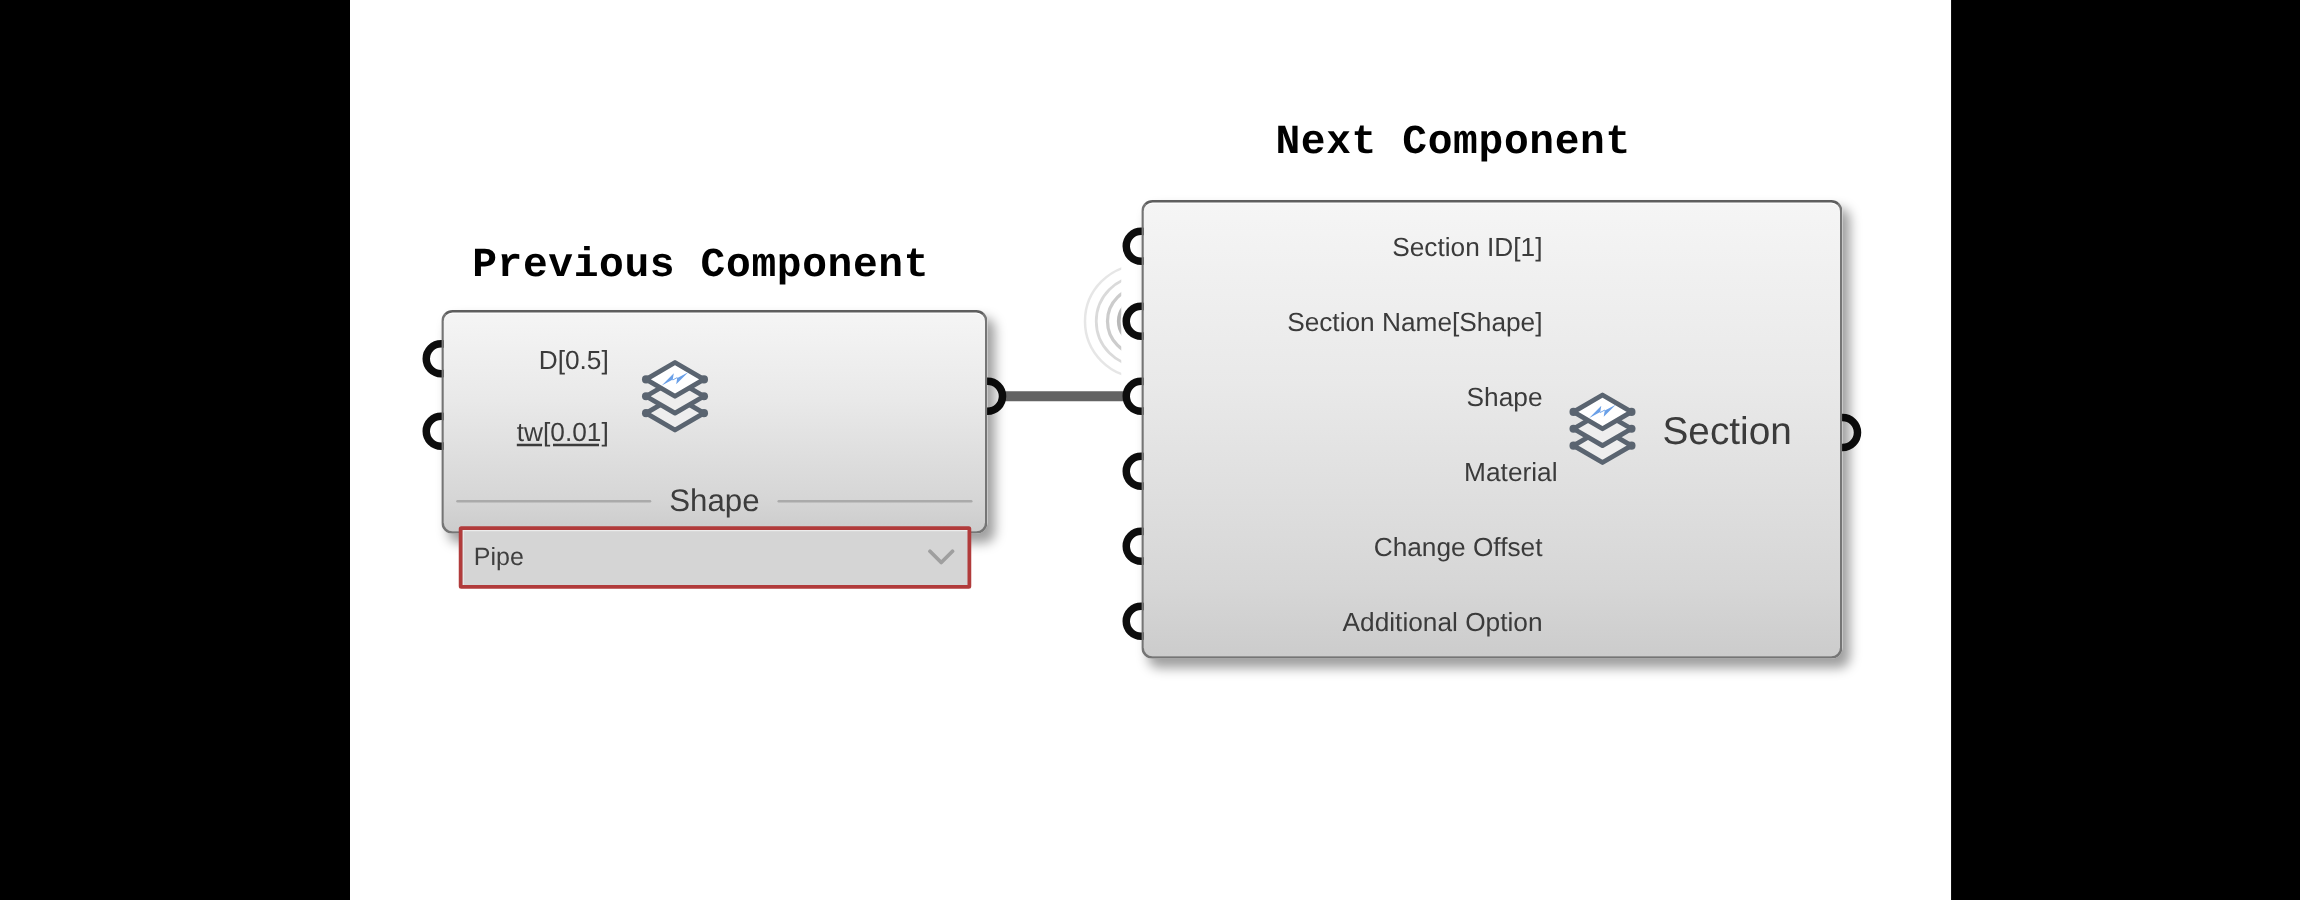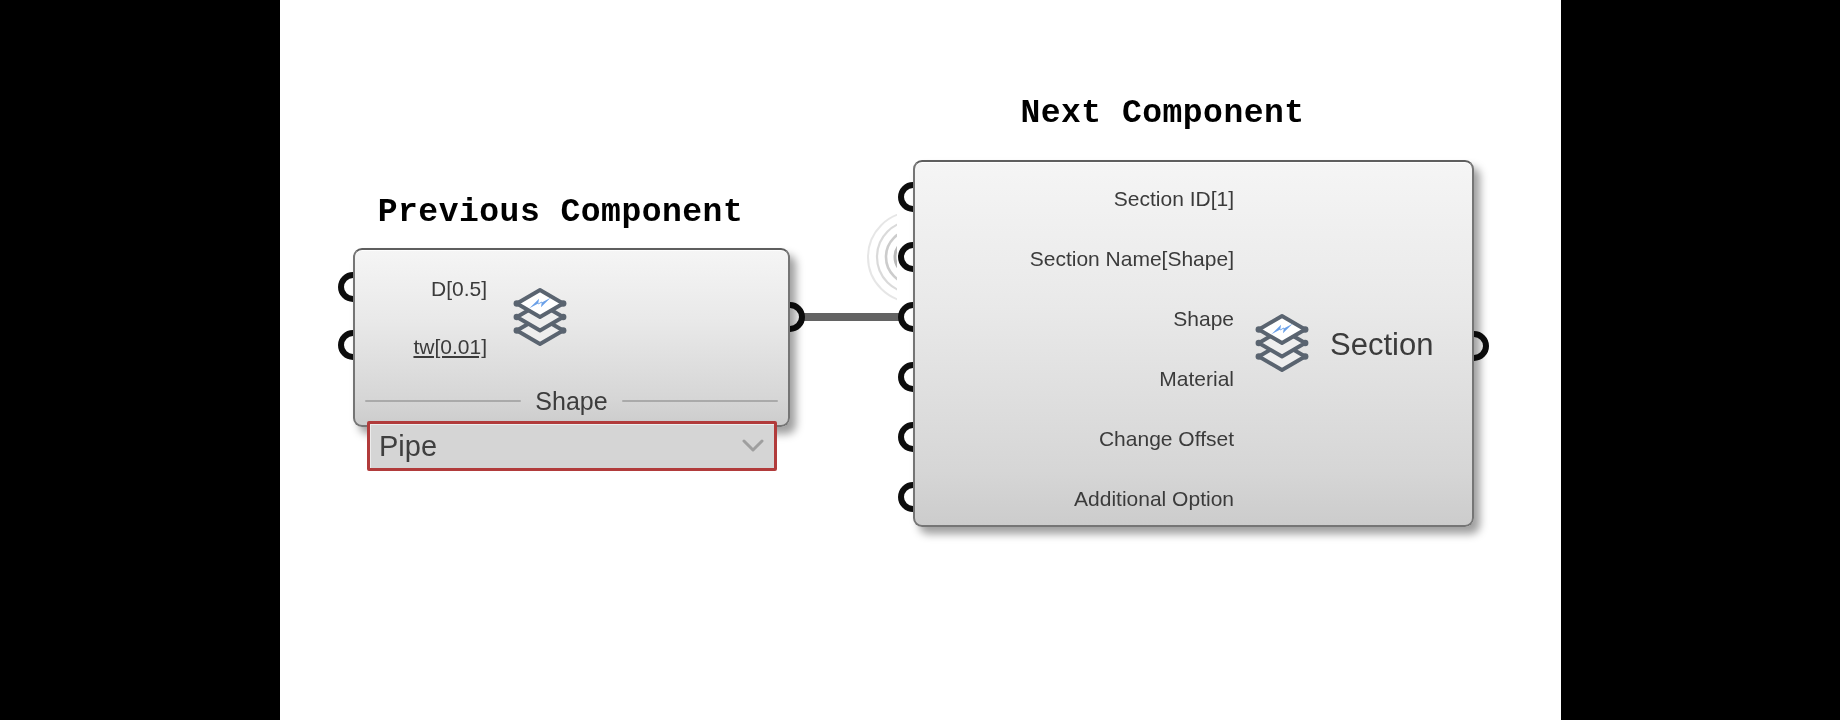--- a/index.html
+++ b/index.html
@@ -36,21 +36,21 @@
   .section-divider{
     position:absolute;left:10px;right:10px;display:flex;align-items:center;gap:14px;
     height:30px;font-size:25px;color:#3c3c3c;z-index:4;
   }
   .section-divider .line{flex:1;height:2px;background:#aaaaaa;border-radius:1px;}
   .dropdown{
     position:absolute;box-sizing:border-box;display:flex;align-items:center;
     justify-content:space-between;padding:0 10px 0 9px;
     background:#d5d5d5;border:3px solid #b13b3b;border-radius:2px;
     box-shadow:inset 1px 1px 0 rgba(255,255,255,0.55);
-    font-size:29px;color:#3f3f3f;z-index:4;cursor:default;
+    font-size:20px;color:#3f3f3f;z-index:4;cursor:default;
   }
   .icon-layers{position:absolute;z-index:4;}
   .ripples{position:absolute;z-index:1;}
 </style>
 </head>
 <body>
 
 <div id="stage">
 
   <div id="canvas"></div>
@@ -119,21 +119,21 @@
       <svg width="22" height="14" viewBox="0 0 22 14">
         <polyline points="2,2 11,11 20,2" fill="none" stroke="#9f9f9f" stroke-width="3" stroke-linecap="round" stroke-linejoin="round"></polyline>
       </svg>
     </div>
   </div>
 
   <div class="component" style="left:913px;top:160px;width:561px;height:367px;">
     <div class="port-label" style="left:0;width:319px;top:15px;">Section ID[1]</div>
     <div class="port-label" style="left:0;width:319px;top:75px;">Section Name[Shape]</div>
     <div class="port-label" style="left:0;width:319px;top:135px;">Shape</div>
-    <div class="port-label" style="left:0;width:319px;top:195px;">Material</div>
+    <div class="port-label" style="left:0;width:319px;top:195px;padding-left:12px;">Material</div>
     <div class="port-label" style="left:0;width:319px;top:255px;">Change Offset</div>
     <div class="port-label" style="left:0;width:319px;top:315px;">Additional Option</div>
 
     <svg class="icon-layers" style="left:340px;top:150px;" width="54" height="62" viewBox="0 0 56 62">
       <g stroke="#5a6470" stroke-width="4" stroke-linejoin="round">
         <path d="M28 31 L52 45 L28 59 L4 45 Z" fill="#eeeeee"></path>
         <path d="M28 17 L52 31 L28 45 L4 31 Z" fill="#eeeeee"></path>
         <path d="M28 3 L52 17 L28 31 L4 17 Z" fill="#ffffff"></path>
       </g>
       <g fill="#5a6470">

